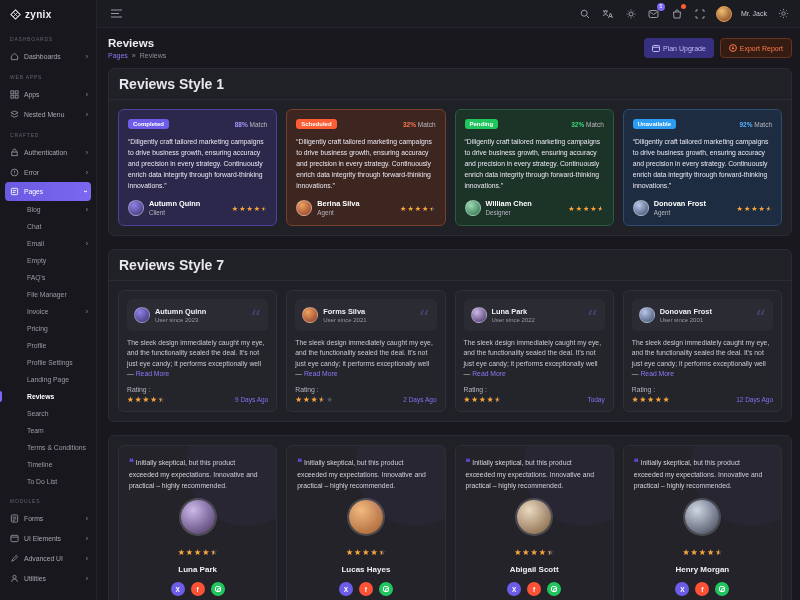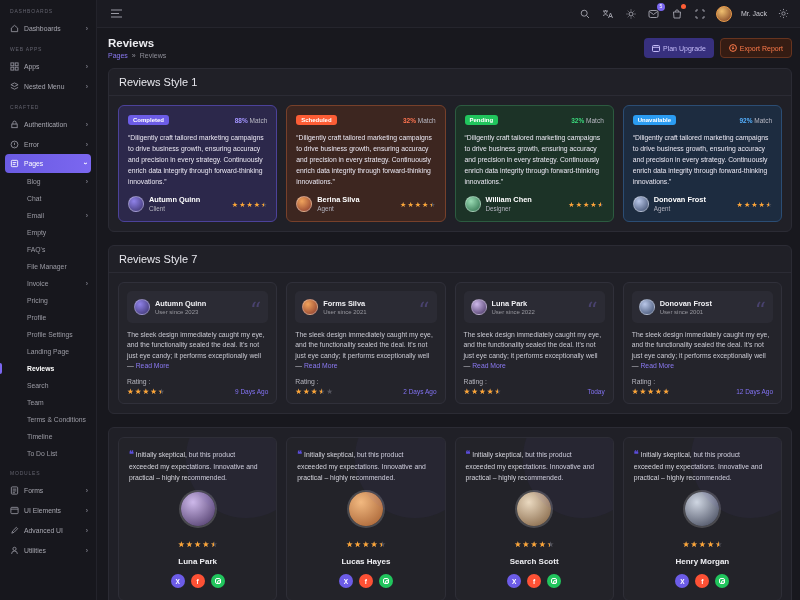--- a/index.html
+++ b/index.html
@@ -41,21 +41,21 @@
   .page-title{font-size:11.5px;font-weight:bold;color:#ededf1}
   .breadcrumb{margin-top:3px;font-size:7px;color:#8e8e98;display:flex;gap:4px;align-items:center}
   .bc-parent{color:#8a79f2;cursor:pointer}
   .hdr-actions{margin-left:auto;display:flex;gap:6px}
   .btn{display:inline-flex;align-items:center;gap:3px;font-size:7px;padding:5px 8px;border-radius:4px;cursor:pointer;white-space:nowrap}
   .btn-upgrade{background:#37307e;color:#c3baf7}
   .btn-export{background:#351c13;border:1px solid #67341f;color:#fd7a4a}
   .btn .b-ic{font-size:7px;line-height:1}
 
   .panel{margin:0 8px 13px 11px;background:#202027;border:1px solid #2b2b34;border-radius:6px;overflow:hidden}
-  .panel-head{padding:7px 10px;font-size:11px;font-weight:normal;color:#e8e8ee;border-bottom:1px solid #2b2b34}
+  .panel-head{padding:7px 10px;font-size:14px;font-weight:bold;color:#e8e8ee;border-bottom:1px solid #2b2b34}
   .panel-body{padding:9px}
   .cards-row{display:flex;gap:9px}
 
   
   .s1-card{flex:1;min-width:0;border-radius:6px;padding:9px;display:flex;flex-direction:column}
   .t-purple{background:#2c284b;border:1px solid #4c429a}
   .t-orange{background:#3d2620;border:1px solid #77402a}
   .t-green{background:#1c3327;border:1px solid #2c5b40}
   .t-blue{background:#1d2c40;border:1px solid #2b4d74}
   .s1-top{display:flex;align-items:center}
@@ -117,20 +117,31 @@
   .av-jack{background:radial-gradient(circle at 35% 30%,#f0c070,#7a3b20)}
 
   svg{display:block}
 </style>
 </head>
 <body>
 
 <div class="app">
 
   <aside class="sidebar">
+    <div class="logo-row">
+      <span class="logo-mark">
+        <svg width="11" height="11" viewBox="0 0 12 12">
+            <g fill="none" stroke="#f2f2f5" stroke-width="1.1">
+              <path d="M6 1 L11 6 L6 11 L1 6 Z"></path>
+              <path d="M3.5 3.5 L8.5 8.5 M8.5 3.5 L3.5 8.5" stroke-width=".8"></path>
+            </g>
+          </svg>
+      </span>
+      <span class="brand-name">zynix</span>
+    </div>
 
     <nav>
       <div class="sec-label">DASHBOARDS</div>
       <div class="side-item">
         <span class="si-ic">
             <svg width="9" height="9" viewBox="0 0 10 10" fill="none" stroke="currentColor">
               <path d="M1.5 4.5 L5 1.5 L8.5 4.5 V8.5 H1.5 Z"></path>
             </svg>
           </span>
         <span class="si-lb">Dashboards</span>
@@ -611,21 +622,21 @@
             <div class="s3-card">
               <div class="s3-text"><span class="s3-qmark">❝</span><span>Initially skeptical, but this product exceeded my expectations. Innovative and practical – highly recommended.</span></div>
               <span class="avatar s3-av av-abigail"></span>
               <span class="stars s3-stars">
                   <span class="st"><span class="b">★</span><span class="f" style="width:100%">★</span></span>
                   <span class="st"><span class="b">★</span><span class="f" style="width:100%">★</span></span>
                   <span class="st"><span class="b">★</span><span class="f" style="width:100%">★</span></span>
                   <span class="st"><span class="b">★</span><span class="f" style="width:100%">★</span></span>
                   <span class="st"><span class="b">★</span><span class="f" style="width:50%">★</span></span>
                 </span>
-              <div class="s3-name">Search Scott</div>
+              <div class="s3-name">Abigail Scott</div>
               <div class="s3-socials">
                   <span class="soc soc-x">X</span>
                   <span class="soc soc-f">f</span>
                   <span class="soc soc-ig">
                     <span class="ig-glyph"></span>
                   </span>
                 </div>
             </div>
             <div class="s3-card">
               <div class="s3-text"><span class="s3-qmark">❝</span><span>Initially skeptical, but this product exceeded my expectations. Innovative and practical – highly recommended.</span></div>

